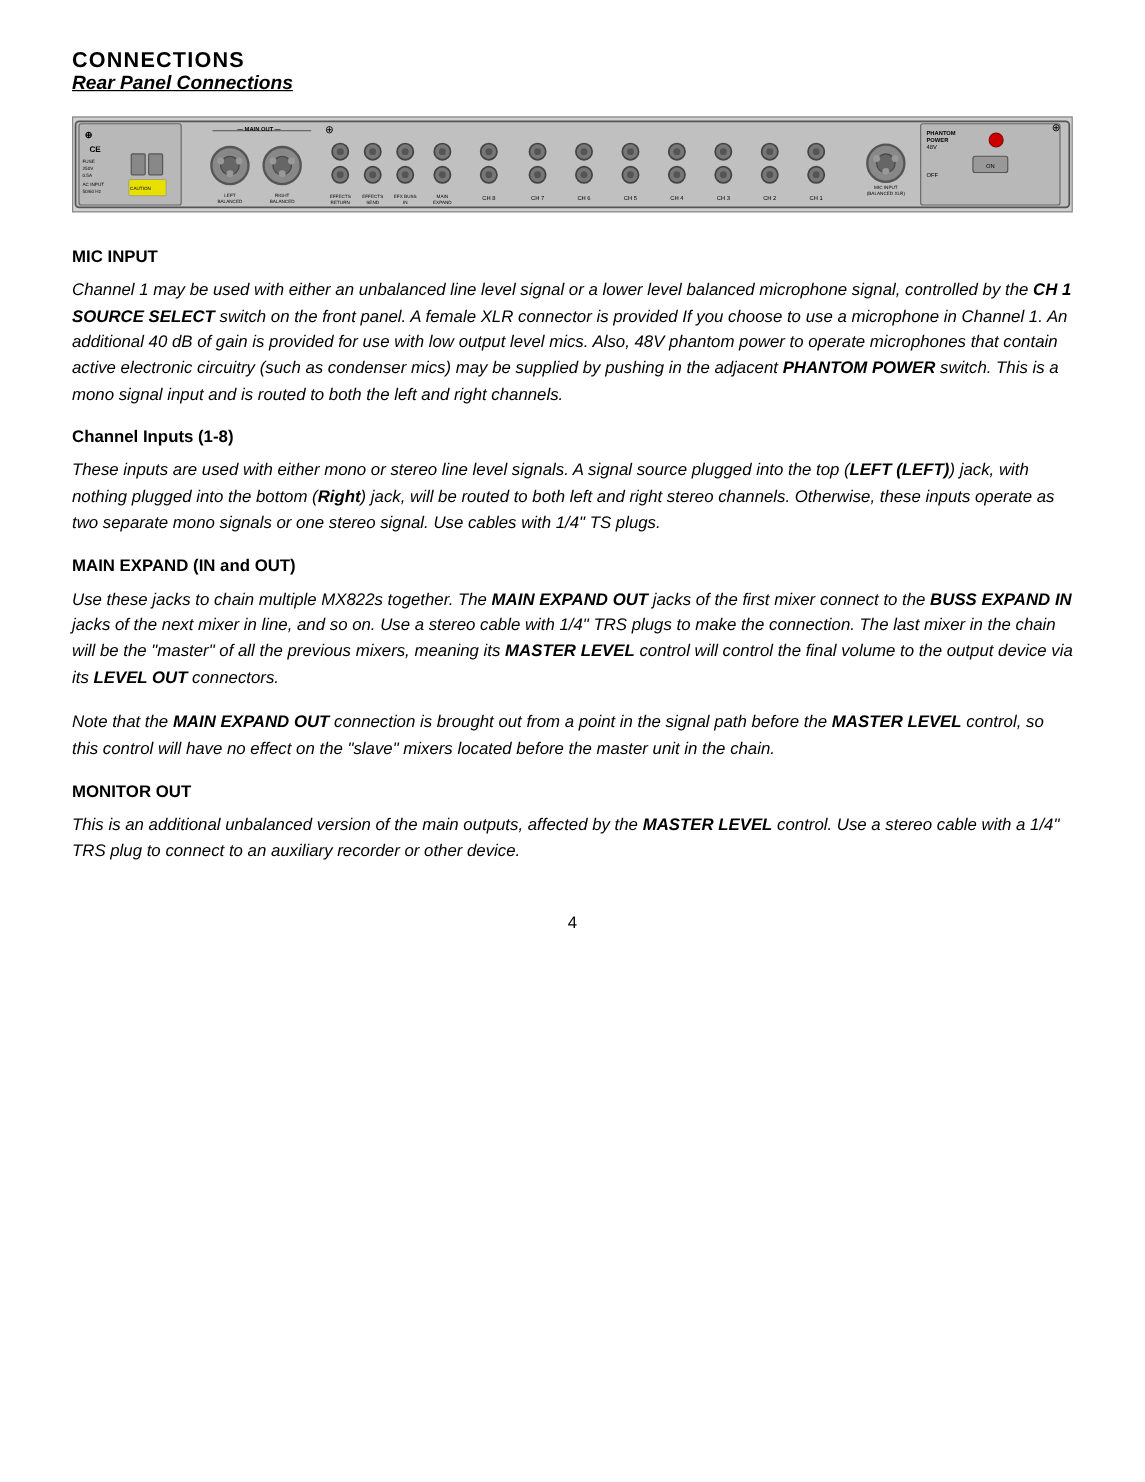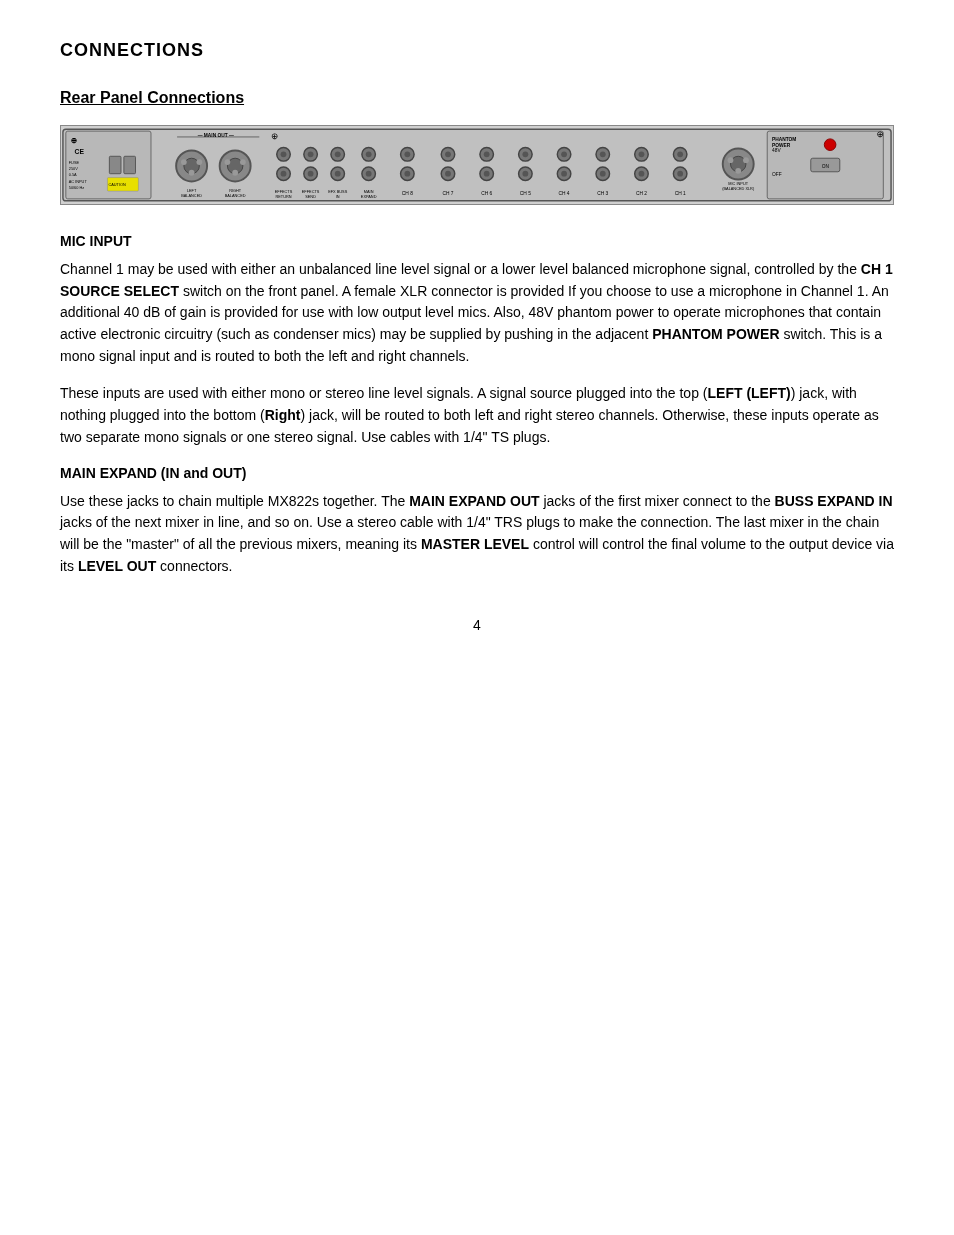--- a/index.html
+++ b/index.html
@@ -9,27 +9,27 @@
       font-size: 14px;
       color: #000;
       width: 954px;
       min-height: 1235px;
       padding: 40px 60px 60px 60px;
     }
     h1.page-title {
       font-size: 18px;
       font-weight: bold;
       letter-spacing: 1px;
-      margin-bottom: 28px;
     }
     h2.section-title {
       font-size: 16px;
       font-weight: bold;
       text-decoration: underline;
       margin-bottom: 18px;
+      font-style: italic;
     }
     .rear-panel-image {
       width: 100%;
       height: 80px;
       background: #d0d0d0;
       border: 1px solid #888;
       margin-bottom: 28px;
       display: flex;
       align-items: center;
       justify-content: center;
@@ -40,20 +40,21 @@
     .section-heading {
       font-size: 14px;
       font-weight: bold;
       margin-bottom: 10px;
       margin-top: 10px;
     }
     p.body-text {
       font-size: 14px;
       line-height: 1.55;
       margin-bottom: 16px;
+      font-style: italic;
     }
     .subsection {
       margin-bottom: 8px;
     }
     .page-number {
       text-align: center;
       font-size: 14px;
       margin-top: 40px;
     }
   </style>
@@ -214,35 +215,48 @@
       microphone signal, controlled by the <b>CH 1 SOURCE SELECT</b> switch on the front panel. A female
       XLR connector is provided If you choose to use a microphone in Channel 1. An additional 40 dB of
       gain is provided for use with low output level mics. Also, 48V phantom power to operate microphones
       that contain active electronic circuitry (such as condenser mics) may be supplied by pushing in the
       adjacent <b>PHANTOM POWER</b> switch. This is a mono signal input and is routed to both the left and
       right channels.
     </p>
   </div>
 
   <div class="subsection">
+    <p class="section-heading">Channel Inputs (1-8)</p>
     <p class="body-text">
       These inputs are used with either mono or stereo line level signals. A signal source plugged into the
       top (<b>LEFT (LEFT)</b>) jack, with nothing plugged into the bottom (<b>Right</b>) jack, will be routed to both left
       and right stereo channels. Otherwise, these inputs operate as two separate mono signals or one
       stereo signal. Use cables with 1/4" TS plugs.
     </p>
   </div>
 
   <div class="subsection">
     <p class="section-heading">MAIN EXPAND (<b>IN</b> and <b>OUT</b>)</p>
     <p class="body-text">
       Use these jacks to chain multiple MX822s together. The <b>MAIN EXPAND OUT</b> jacks of the first mixer
       connect to the <b>BUSS EXPAND IN</b> jacks of the next mixer in line, and so on. Use a stereo cable with
       1/4" TRS plugs to make the connection. The last mixer in the chain will be the "master" of all the
       previous mixers, meaning its <b>MASTER LEVEL</b> control will control the final volume to the output
       device via its <b>LEVEL OUT</b> connectors.
     </p>
-  </div>
-
+    <p class="body-text">
+      Note that the <b>MAIN EXPAND OUT</b> connection is brought out from a point in the signal path before
+      the <b>MASTER LEVEL</b> control, so this control will have no effect on the "slave" mixers located before
+      the master unit in the chain.
+    </p>
+  </div>
+
+  <div class="subsection">
+    <p class="section-heading">MONITOR OUT</p>
+    <p class="body-text">
+      This is an additional unbalanced version of the main outputs, affected by the <b>MASTER LEVEL</b>
+      control. Use a stereo cable with a 1/4" TRS plug to connect to an auxiliary recorder or other device.
+    </p>
+  </div>
 
 </div>
 
 <p class="page-number">4</p>
 
 </body></html>

